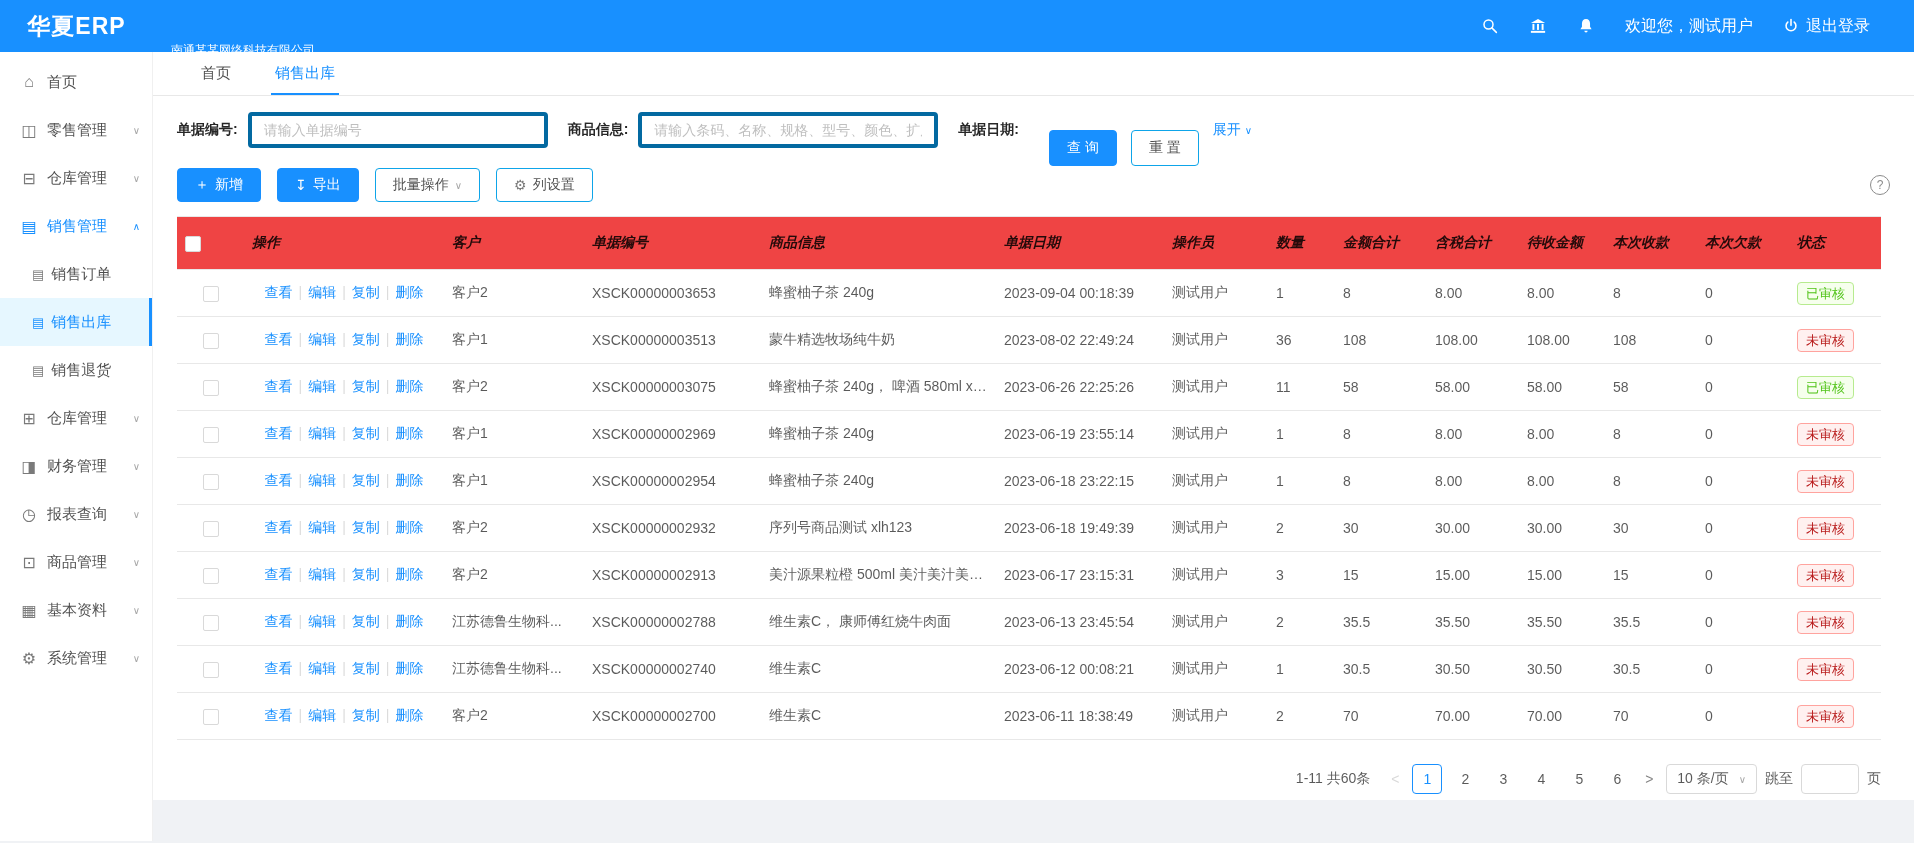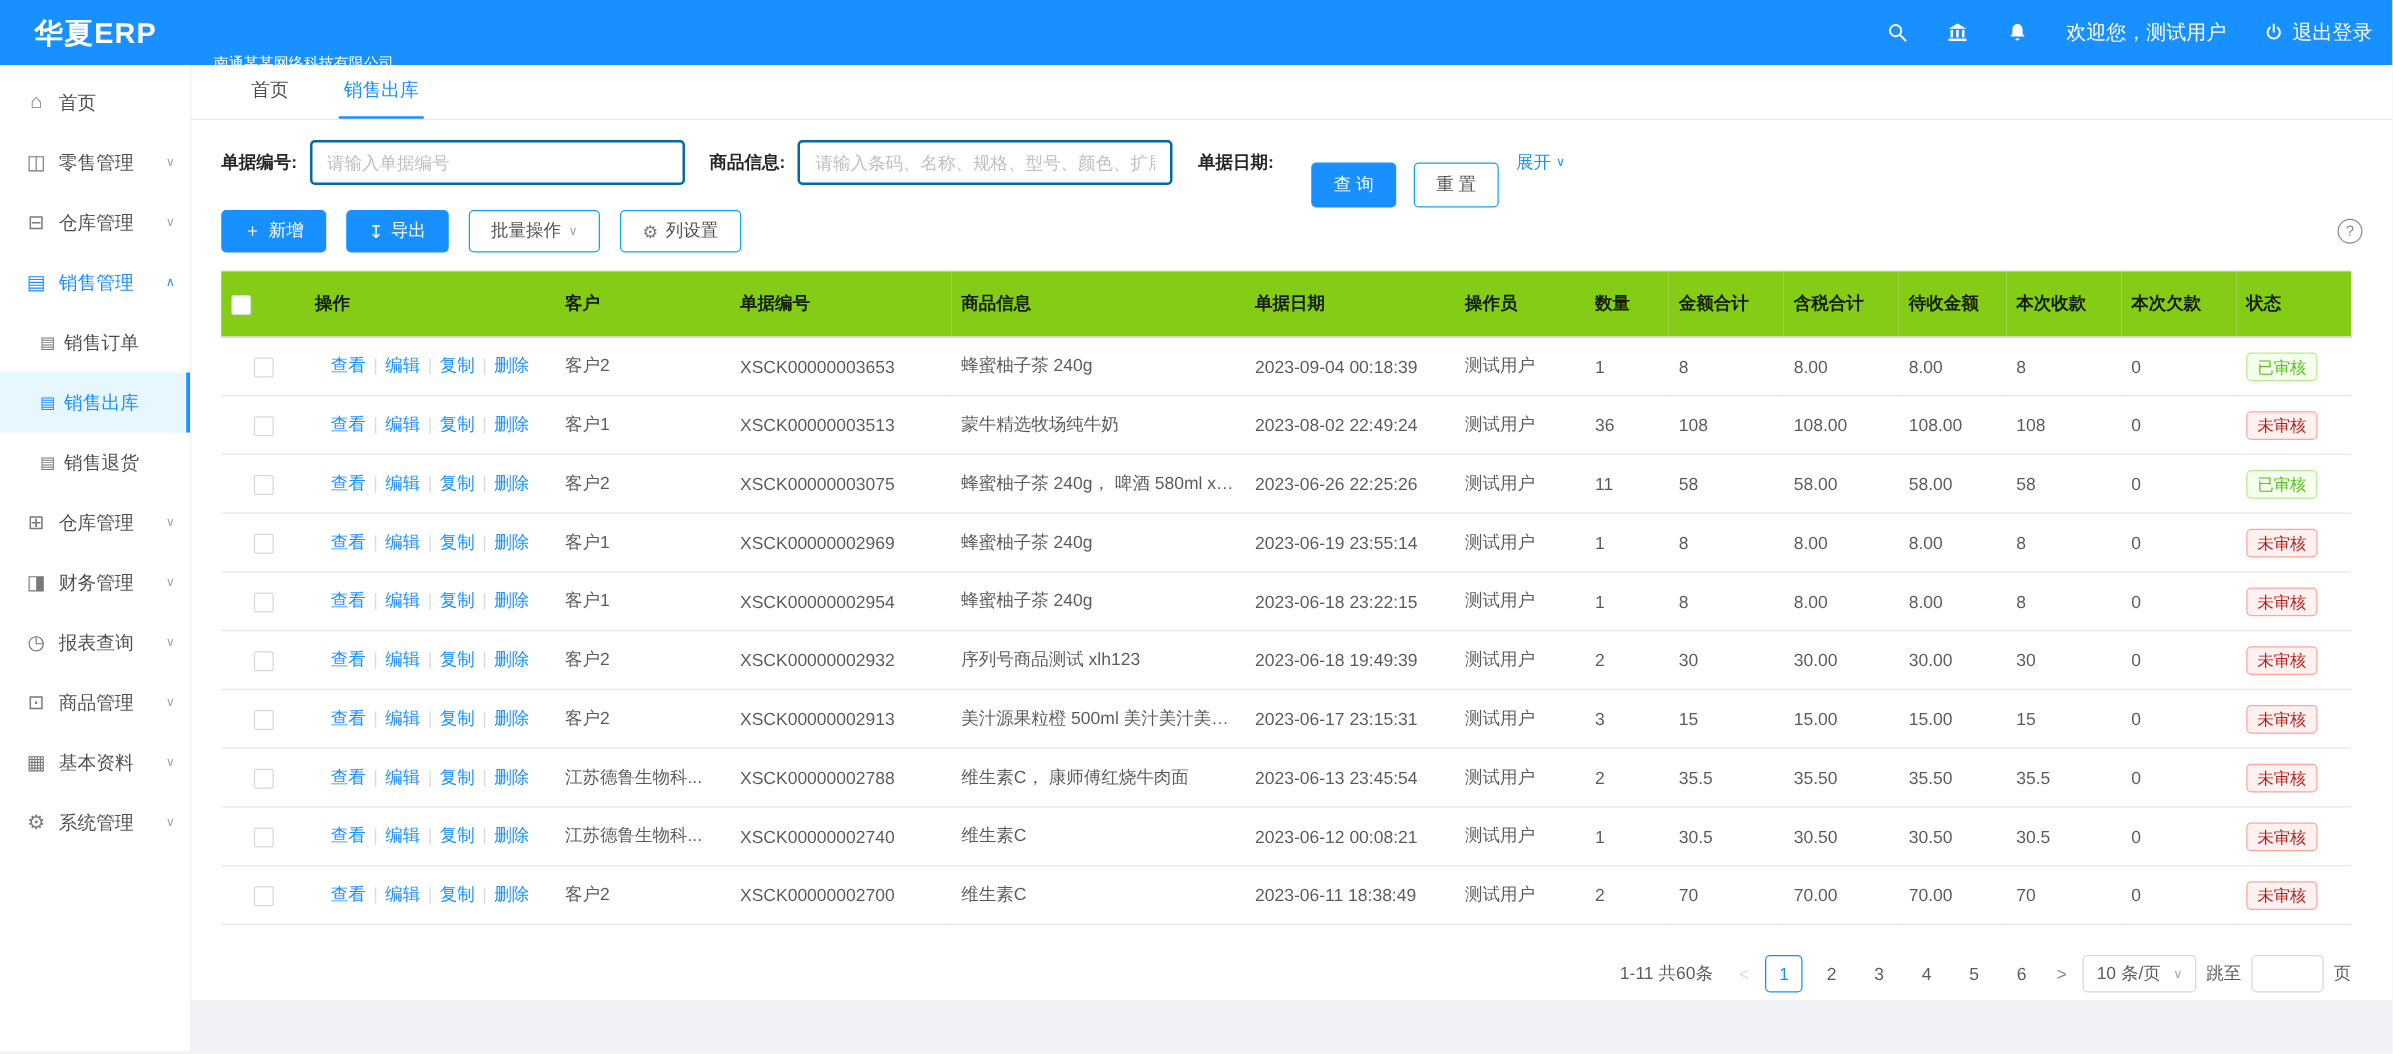--- a/index.html
+++ b/index.html
@@ -3,21 +3,21 @@
 <meta charset="utf-8">
 <style>
   * { box-sizing: border-box; margin: 0; padding: 0; }
   html,body { width:1914px; height:843px; overflow:hidden; }
   body { font-family:"Liberation Sans","DejaVu Sans",sans-serif; font-size:14px; color:rgba(0,0,0,0.65); background:#f0f2f5; }
 
   
   .topbar { height:52px; background:#1890ff; display:flex; align-items:center; color:#fff; }
   .logo { width:153px; text-align:center; font-size:23px; font-weight:bold; letter-spacing:1px; }
   .company { font-size:12px; margin-left:18px;margin-top:48px; }
-  .topbar-right { margin-left:auto; display:flex; align-items:center; gap:30px; padding-right:16px; font-size:16px; }
+  .topbar-right { margin-left:auto; display:flex; align-items:center; gap:30px; padding-right:44px; font-size:16px; }
   .tb-icon { display:inline-flex; align-items:center; cursor:pointer; }
   .tb-icon svg { display:block; }
   .logout { display:inline-flex; align-items:center; gap:7px; cursor:pointer; }
 
   
   .layout { display:flex; height:789px; }
   .sidebar { width:153px; background:#fff; border-right:1px solid #f0f0f0; padding-top:6px; flex:none; }
   .menu-item { height:48px; display:flex; align-items:center; padding:0 12px 0 20px; gap:9px; font-size:15px; color:rgba(0,0,0,0.70); cursor:pointer; }
   .menu-item .mi-icon { font-size:16px; color:#7a7a7a; width:18px; text-align:center; }
   .menu-item.active, .menu-item.active .mi-icon, .menu-item.active .mi-chevron { color:#1890ff; }
@@ -32,21 +32,21 @@
 
   
   .tabbar { height:44px; border-bottom:1px solid #e8e8e8; display:flex; padding-left:26px; }
   .tab { margin:0 18px; padding:0 4px; line-height:42px; font-size:15px; color:rgba(0,0,0,0.70); cursor:pointer; border-bottom:2px solid transparent; }
   .tab.active { color:#1890ff; border-bottom-color:#1890ff; }
 
   
   .filterbar { display:flex; align-items:center; margin:16px 24px 0; height:36px; }
   .f-group { display:flex; align-items:center; margin-right:20px; }
   .f-label { font-weight:bold; color:rgba(0,0,0,0.85); margin-right:10px; white-space:nowrap; }
-  .f-input { height:36px; border:2px solid #0369a1; border-radius:4px; padding:0 12px; font-size:14px; width:300px; color:rgba(0,0,0,0.65); outline:none; font-family:inherit; }
+  .f-input { height:36px; border:4px solid #0369a1; border-radius:4px; padding:0 12px; font-size:14px; width:300px; color:rgba(0,0,0,0.65); outline:none; font-family:inherit; }
   .f-input::placeholder { color:#bfbfbf; }
   .date-range { height:36px; width:300px; border:1px solid #d9d9d9; border-radius:4px; display:flex; align-items:center; padding:0 10px; cursor:text; }
   .date-range .ph { flex:1; text-align:center; color:#bfbfbf; }
   .date-range .tilde { color:#bfbfbf; padding:0 6px; }
   .btn { height:36px; border-radius:4px; padding:0 17px; font-size:14px; display:inline-flex; align-items:center; gap:6px; cursor:pointer; font-family:inherit; white-space:nowrap; }
   .btn-primary { background:#1890ff; border:1px solid #1890ff; color:#fff; }
   .btn-default { background:#fff; border:1px solid #0ea5e9; color:rgba(0,0,0,0.70); }
   .filterbar .btn { margin-right:14px;margin-top:36px; }
   .expand-link { color:#1890ff; cursor:pointer; display:inline-flex; align-items:center; gap:4px; white-space:nowrap; }
   .chev { font-size:10px; }
@@ -54,21 +54,21 @@
 
   
   .toolbar { margin:20px 24px 0; display:flex; align-items:center; }
   .toolbar .btn { height:34px; margin-right:16px; }
   .b-ic { font-size:14px; }
   .b-ic.gear { color:#7a7a7a; }
   .help-circle { margin-left:auto; width:20px; height:20px; border:1px solid #8c8c8c; border-radius:50%; color:#8c8c8c; font-size:12px; display:inline-flex; align-items:center; justify-content:center; cursor:pointer; }
 
   
   table.grid { margin:14px 24px 0; width:1704px; border-collapse:collapse; table-layout:fixed; font-size:14px; }
-  .grid th { background:#84cc16; height:40px; font-weight:bold; color:rgba(0,0,0,0.85); text-align:left; padding:17px 8px; border-top:1px solid #e8e8e8; border-bottom:1px solid #e8e8e8; white-space:nowrap; }
+  .grid th { background:#ef4444; height:40px; font-weight:bold; color:rgba(0,0,0,0.85); text-align:left; padding:17px 8px; border-top:1px solid #e8e8e8; border-bottom:1px solid #e8e8e8; white-space:nowrap;font-style:italic; }
   .grid td { height:47px; border-bottom:1px solid #e8e8e8; padding:0 8px; color:rgba(0,0,0,0.65); white-space:nowrap; overflow:hidden; text-overflow:ellipsis; }
   .th-center, .td-center { text-align:center; }
   .checkbox { width:16px; height:16px; border:1px solid #d9d9d9; border-radius:2px; background:#fff; display:inline-block; vertical-align:middle; cursor:pointer; }
   .link { color:#1890ff; cursor:pointer; text-decoration:none; }
   .sep { color:#dcdcdc; margin:0 6px; }
   .tag { display:inline-block; padding:1px 8px; border-radius:4px; font-size:13px; line-height:19px; }
   .tag-green { color:#52c41a; border:1px solid #b7eb8f; background:#f6ffed; }
   .tag-red { color:#b91c1c; border:1px solid #ffa39e; background:#fff1f0; }
 
   

